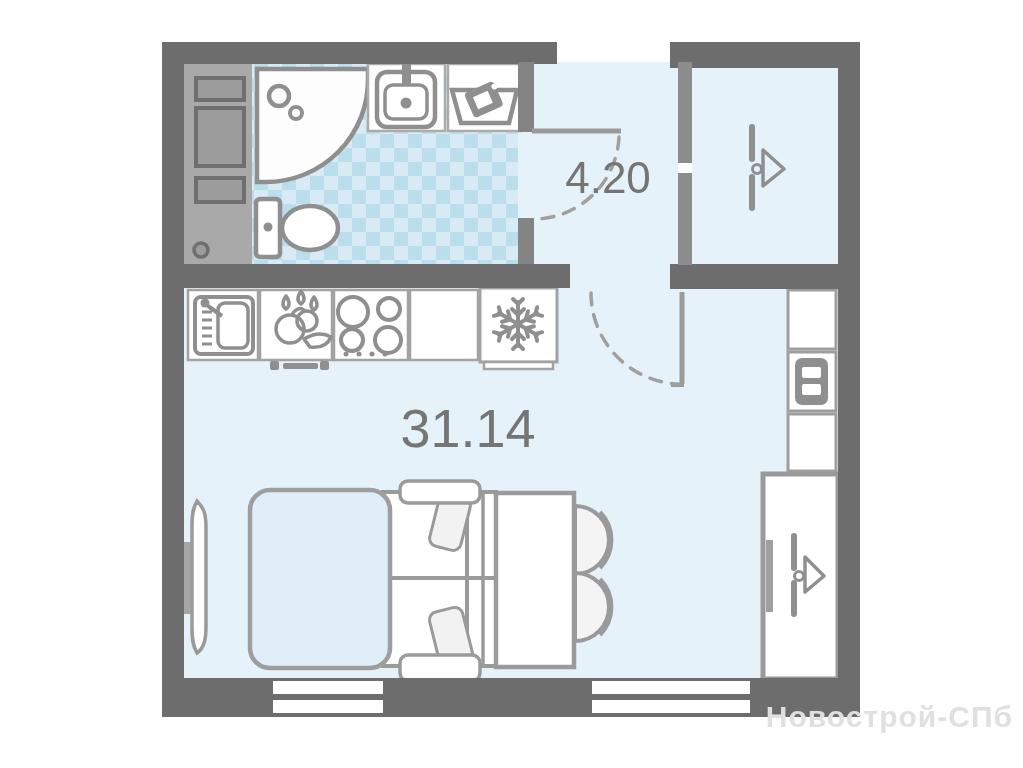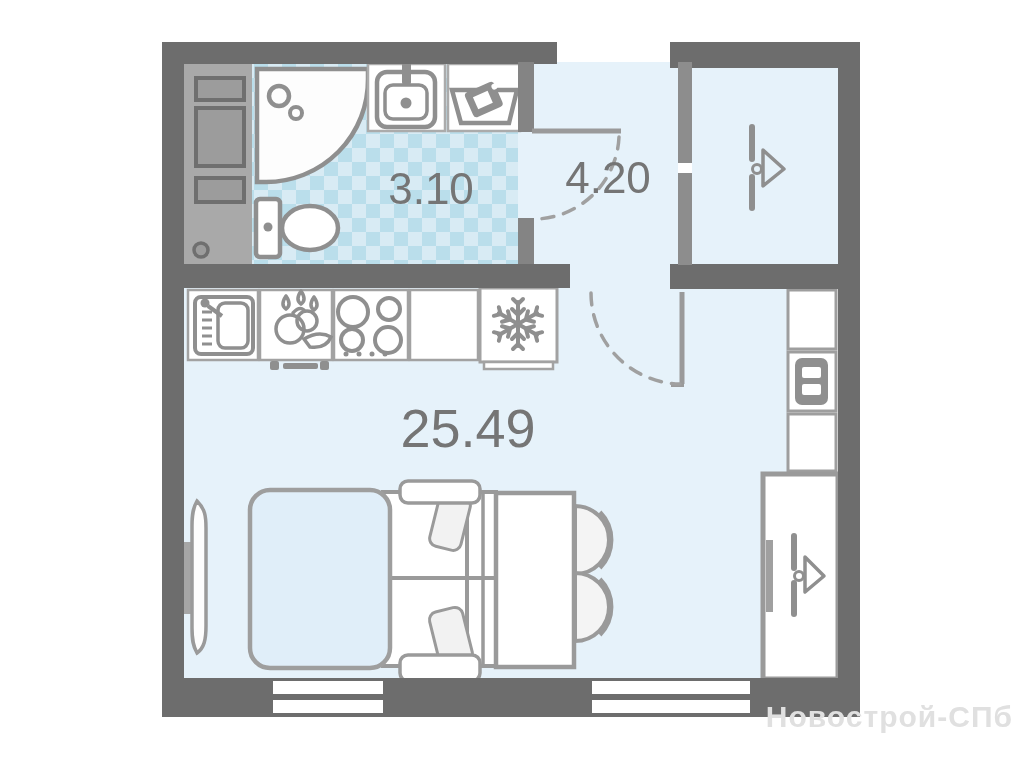--- a/index.html
+++ b/index.html
@@ -242,19 +242,18 @@
       <line x1="532" y1="131" x2="621" y2="131" stroke="#9a9a9a" stroke-width="5"></line>
       <path d="M 619,137 A 86,86 0 0 1 537,219" fill="none" stroke="#a0a0a0" stroke-width="3.5" stroke-dasharray="12 10" stroke-linecap="round"></path>
     </g>
     <g>
       <line x1="682" y1="292" x2="682" y2="384" stroke="#9a9a9a" stroke-width="5"></line>
       <line x1="671" y1="385" x2="684" y2="385" stroke="#9a9a9a" stroke-width="4"></line>
       <path d="M 591,293 A 91,91 0 0 0 680,384" fill="none" stroke="#a0a0a0" stroke-width="3.5" stroke-dasharray="12 10" stroke-linecap="round"></path>
     </g>
   </svg>
 
-  <div class="area-label small" id="label-bathroom">3.10</div>
   <div class="area-label small" id="label-hallway">4.20</div>
-  <div class="area-label big" id="label-living">25.49</div>
+  <div class="area-label big" id="label-living">31.14</div>
 
   <div class="watermark">Новострой-СПб</div>
 
 </div>
 
 </body></html>

